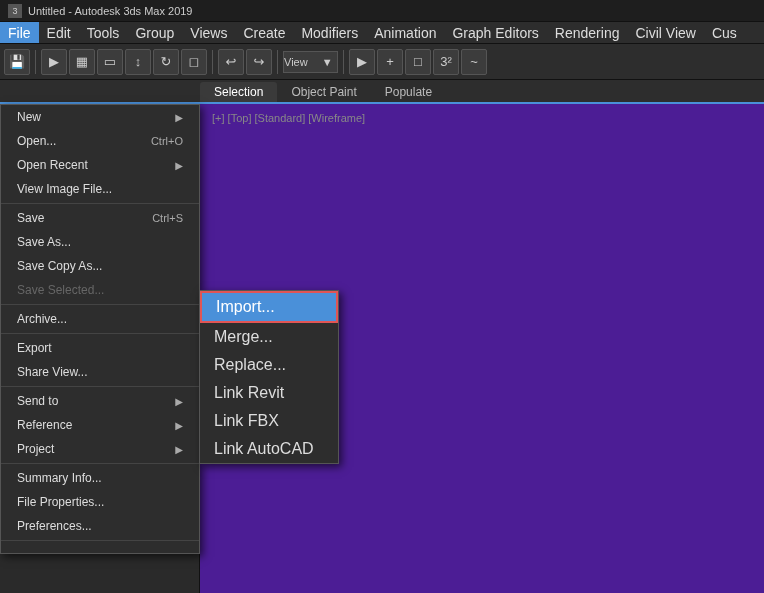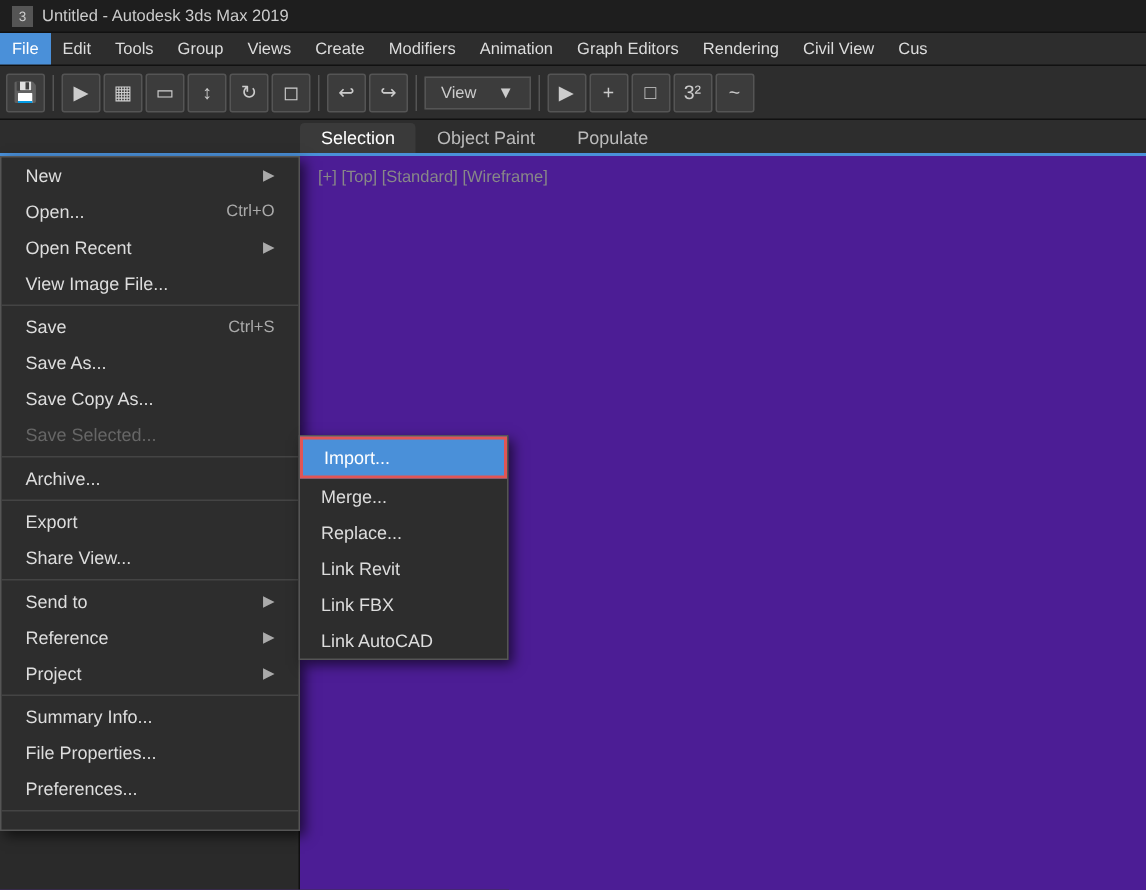--- a/index.html
+++ b/index.html
@@ -44,21 +44,21 @@
       align-items: center;
       border-bottom: 1px solid #111;
     }
     .menu-bar-item {
       padding: 6px 8px;
       height: 100%;
       display: flex;
       align-items: center;
       cursor: pointer;
       color: #ddd;
-      font-size: 11px;
+      font-size: 14px;
     }
     .menu-bar-item:hover, .menu-bar-item.active {
       background: #4a90d9;
       color: #fff;
     }
 
     
     .toolbar {
       background: #2d2d2d;
       height: 36px;
@@ -86,21 +86,21 @@
       height: 24px;
       background: #555;
       margin: 0 3px;
     }
     .toolbar-dropdown {
       height: 22px;
       background: #3c3c3c;
       border: 1px solid #555;
       color: #ccc;
       font-size: 11px;
-      padding: 0 10px;
+      padding: 0 0;
       display: flex;
       align-items: center;
       gap: 14px;
       cursor: pointer;
       min-width: 55px;
     }
 
     
     .ribbon-tabs {
       background: #2d2d2d;
@@ -233,21 +233,21 @@
       width: 140px;
       background: #2d2d2d;
       border: 1px solid #555;
       z-index: 101;
       box-shadow: 3px 3px 8px rgba(0,0,0,0.6);
     }
     .sub-dropdown-item {
       padding: 5px 14px;
       color: #ddd;
       cursor: pointer;
-      font-size: 12px;
+      font-size: 16px;
     }
     .sub-dropdown-item.highlighted {
       background: #4a90d9;
       color: #fff;
       border: 2px solid #e05555;
     }
   </style>
 </head>
 <body>
 

